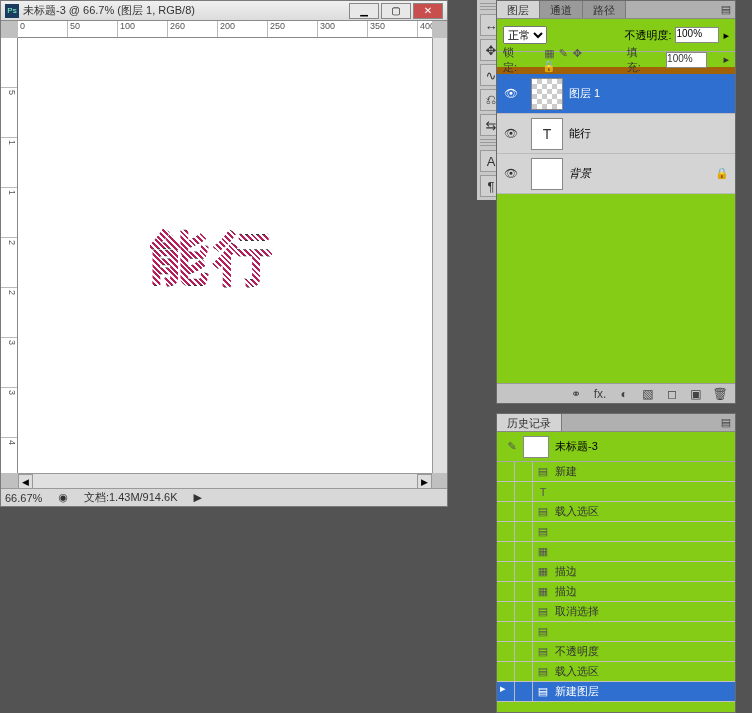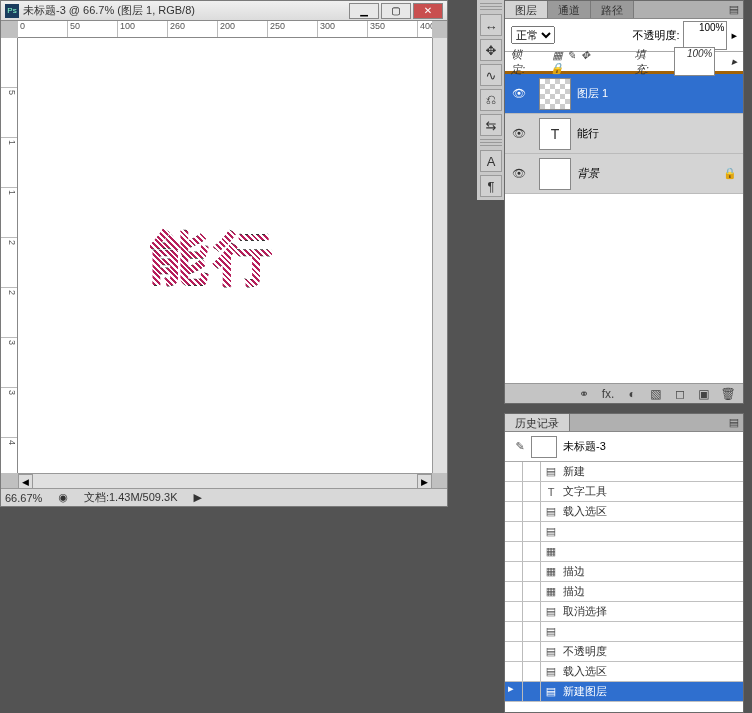--- a/index.html
+++ b/index.html
@@ -30,32 +30,32 @@
 .scroll-h .arrow { width:15px; height:15px; border:1px solid #999; background:#ddd; display:flex;align-items:center;justify-content:center;font-size:9px;}
 .scroll-h .track { flex:1; }
 .statusbar { height:18px; background:#d8d8d8; border-top:1px solid #999; display:flex; align-items:center; padding:0 4px; gap:16px; color:#333; font-size:11px;}
 
 
 .toolstrip { position:absolute; left:477px; top:0; width:28px; background:#c8c8c8; padding:3px 0; display:flex; flex-direction:column; gap:3px; align-items:center; }
 .toolstrip .tbtn { width:22px; height:22px; background:#d0d0d0; border:1px solid #9a9a9a; display:flex; align-items:center; justify-content:center; font-size:13px; color:#333; cursor:pointer;}
 .toolstrip .grip { width:22px; height:8px; background:repeating-linear-gradient(#999 0 1px,transparent 1px 3px);}
 
 
-.panel { position:absolute; right:8px; background:#ffffff; border:1px solid #6a6a6a; }
+.panel { position:absolute; right:16px; background:#84cc16; border:1px solid #6a6a6a; }
 .panel-tabs { height:18px; background:#b0b0b0; display:flex; border-bottom:1px solid #888;}
 .panel-tab { padding:2px 10px; background:#9a9a9a; border-right:1px solid #7a7a7a; color:#333; cursor:pointer; }
 .panel-tab.active { background:#d4d4d4; }
 .panel-menu { margin-left:auto; width:18px; display:flex; align-items:center; justify-content:center; color:#444; cursor:pointer;}
 
 
 .layers { top:0; width:240px; height:404px; }
 .layers .opts { height:22px; display:flex; align-items:center; padding:16px 6px; gap:4px; border-bottom:1px solid #aaa;}
 .layers select { height:18px; font-size:11px; }
-.layers .spin { width:44px; height:29px; background:#fff; border:1px solid #888; font-size:10px; text-align:right; padding-right:2px;}
-.layers .opts-row2 { height:22px; display:flex; align-items:center; padding:0 6px; gap:16px; border-bottom:3px solid #a16207; color:#333;font-style:italic;}
+.layers .spin { width:44px; height:16px; background:#fff; border:1px solid #888; font-size:10px; text-align:left; padding-right:2px;}
+.layers .opts-row2 { height:22px; display:flex; align-items:center; padding:0 6px; gap:16px; border-bottom:7px solid #a16207; color:#333;}
 .layers .lockicons span { display:inline-block; width:14px; text-align:center; color:#555; }
 .layer-list { background:#d4d4d4; }
 .layer { height:40px; display:flex; align-items:center; border-bottom:1px solid #bbb; }
 .layer.sel { background:#2f6fcf; color:#fff; }
 .eye { width:28px; text-align:center; color:#333; cursor:pointer; }
 .layer.sel .eye { color:#fff; }
 .thumb { width:32px; height:32px; background:#fff; border:1px solid #888; margin:0 6px; display:flex;align-items:center;justify-content:center; font-size:14px; color:#333;}
 .thumb.trans { background:repeating-conic-gradient(#ccc 0 25%,#fff 0 50%) 0 0/10px 10px; }
 .layer .name { flex:1; }
 .layer .lock { width:20px; color:#555; }
@@ -121,21 +121,21 @@
     <div class="scroll-v"></div>
     <div class="scroll-h">
       <div class="arrow">◀</div>
       <div class="track"></div>
       <div class="arrow">▶</div>
     </div>
   </div>
   <div class="statusbar">
     <span>66.67%</span>
     <span>◉</span>
-    <span>文档:1.43M/509.3K</span>
+    <span>文档:1.43M/914.6K</span>
     <span>▶</span>
   </div>
 </div>
 
 <div class="toolstrip" id="toolstrip">
     <div class="grip"></div>
     <div class="tbtn">↔</div>
     <div class="tbtn">✥</div>
     <div class="tbtn">∿</div>
     <div class="tbtn">⎌</div>
@@ -212,21 +212,20 @@
       <div class="hist">
         <div class="mark"></div>
         <div class="step"></div>
         <div class="icon">▤</div>
         <div class="label">新建</div>
       </div>
       <div class="hist">
         <div class="mark"></div>
         <div class="step"></div>
         <div class="icon">T</div>
-        <div class="label">文字工具</div>
       </div>
       <div class="hist">
         <div class="mark"></div>
         <div class="step"></div>
         <div class="icon">▤</div>
         <div class="label">载入选区</div>
       </div>
       <div class="hist">
         <div class="mark"></div>
         <div class="step"></div>

